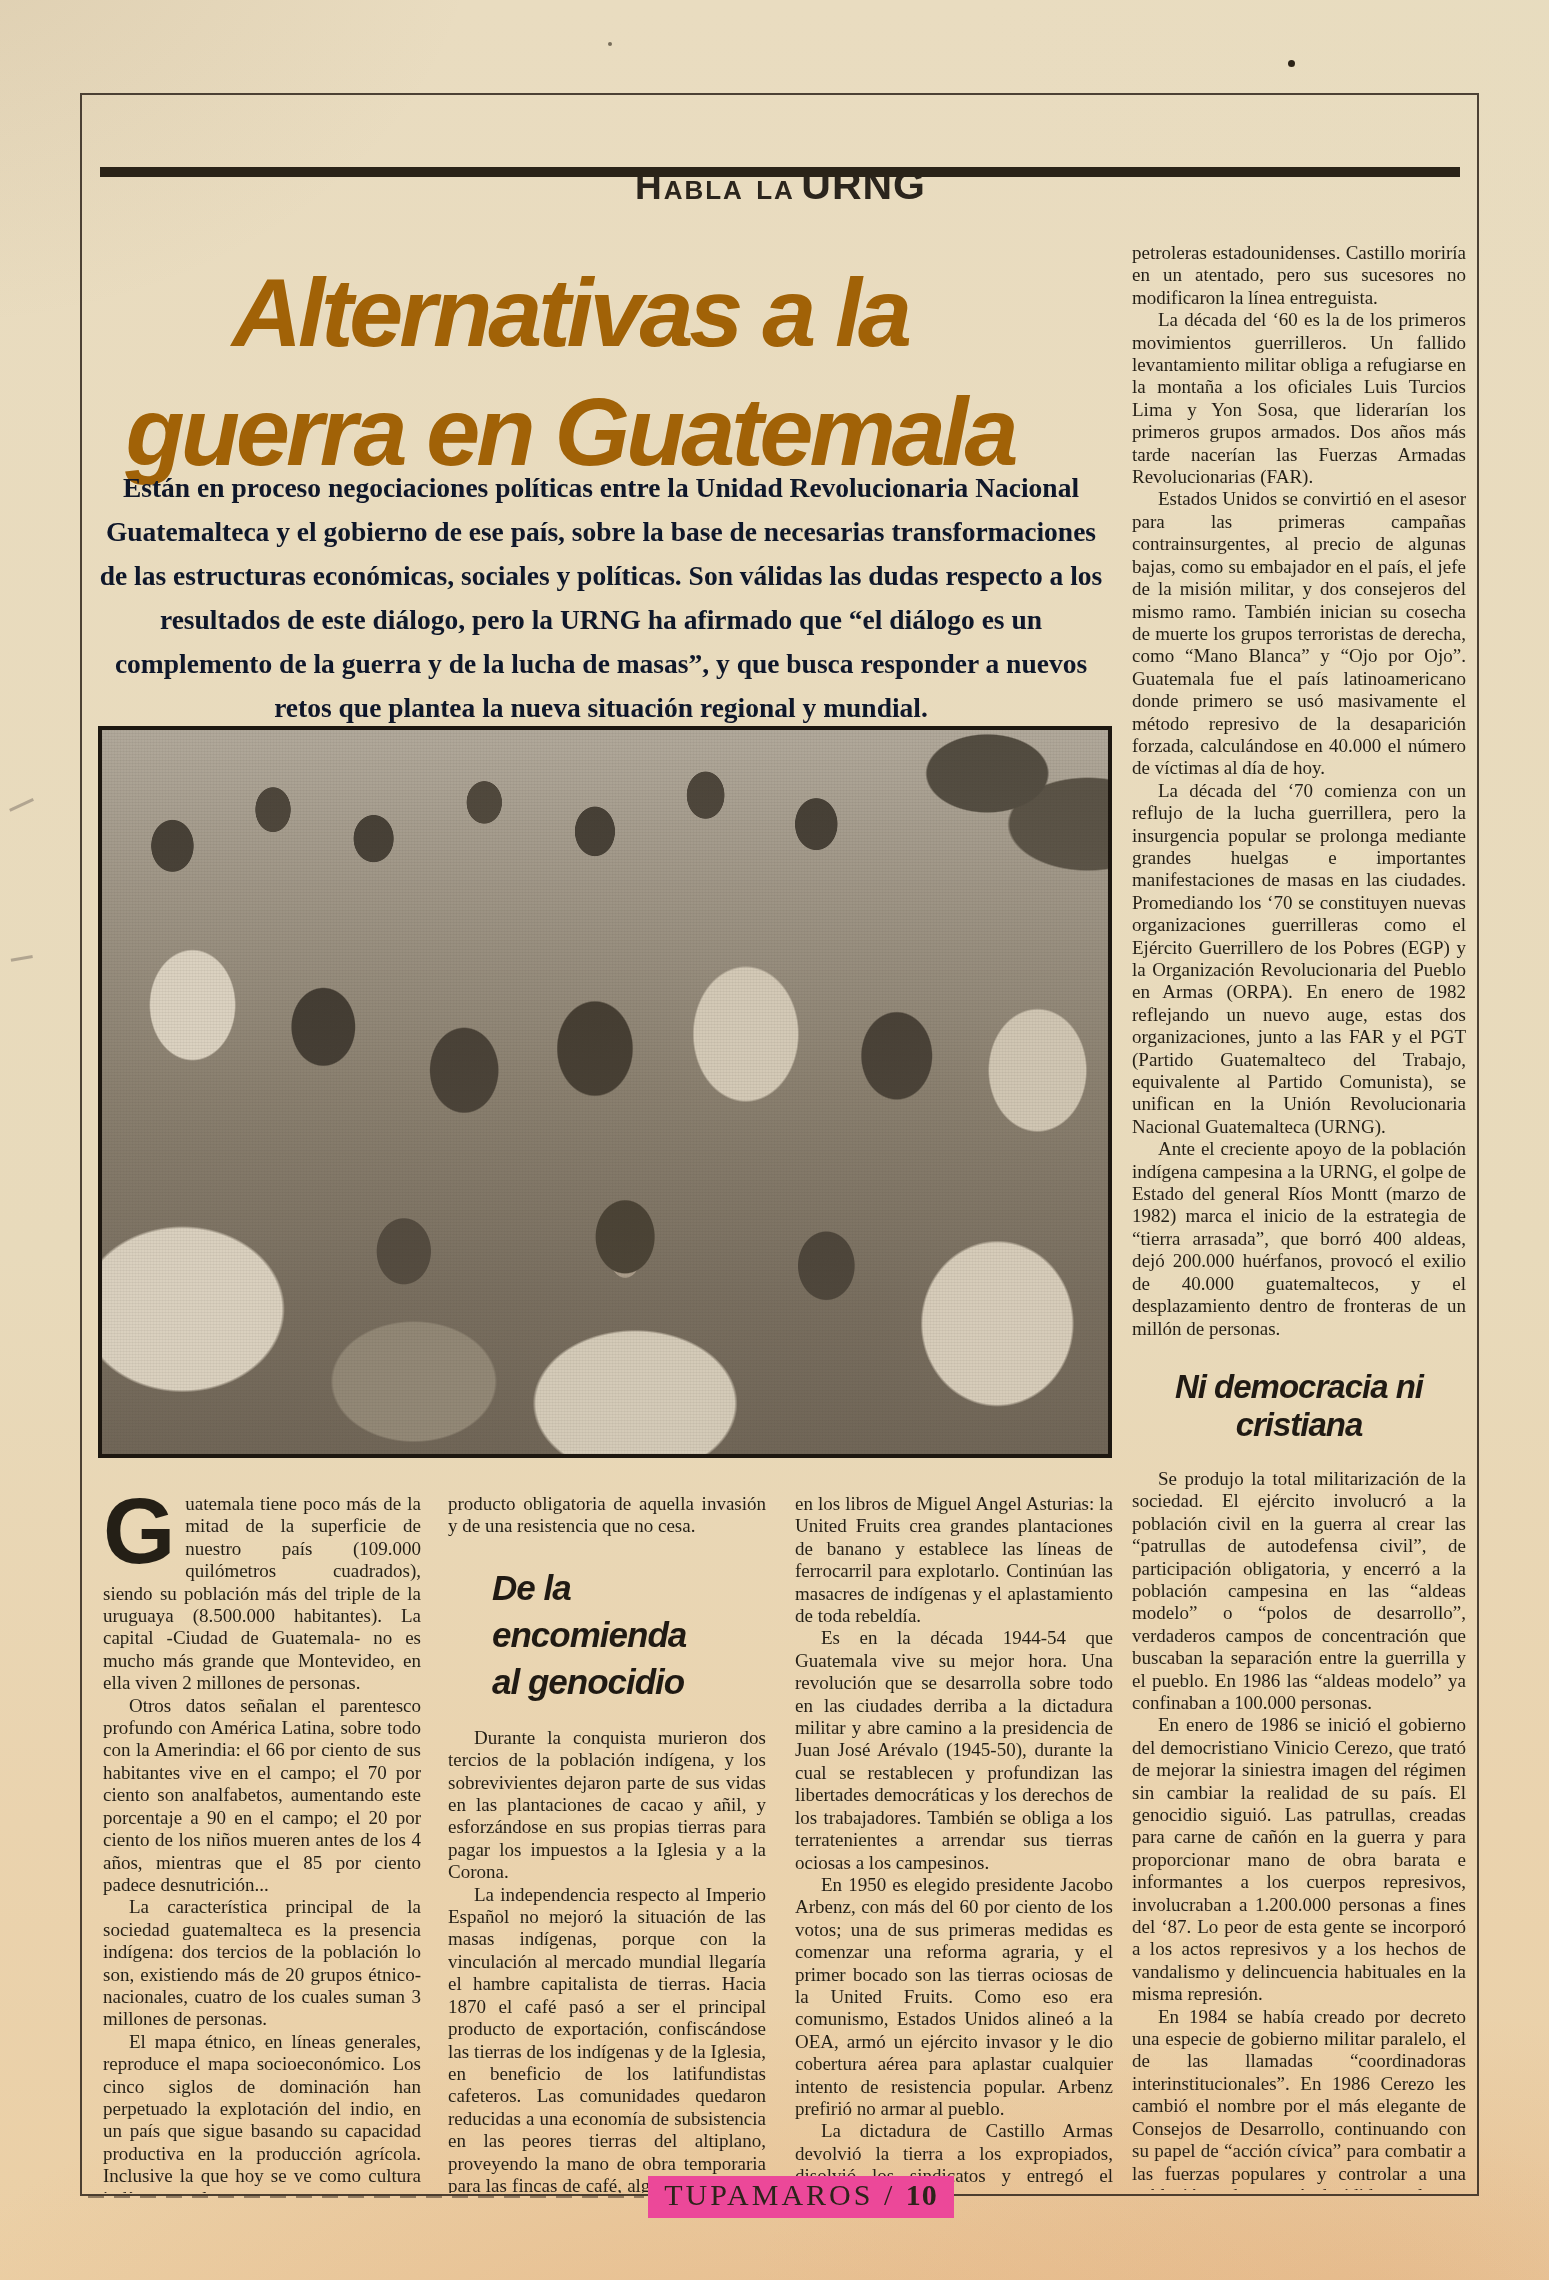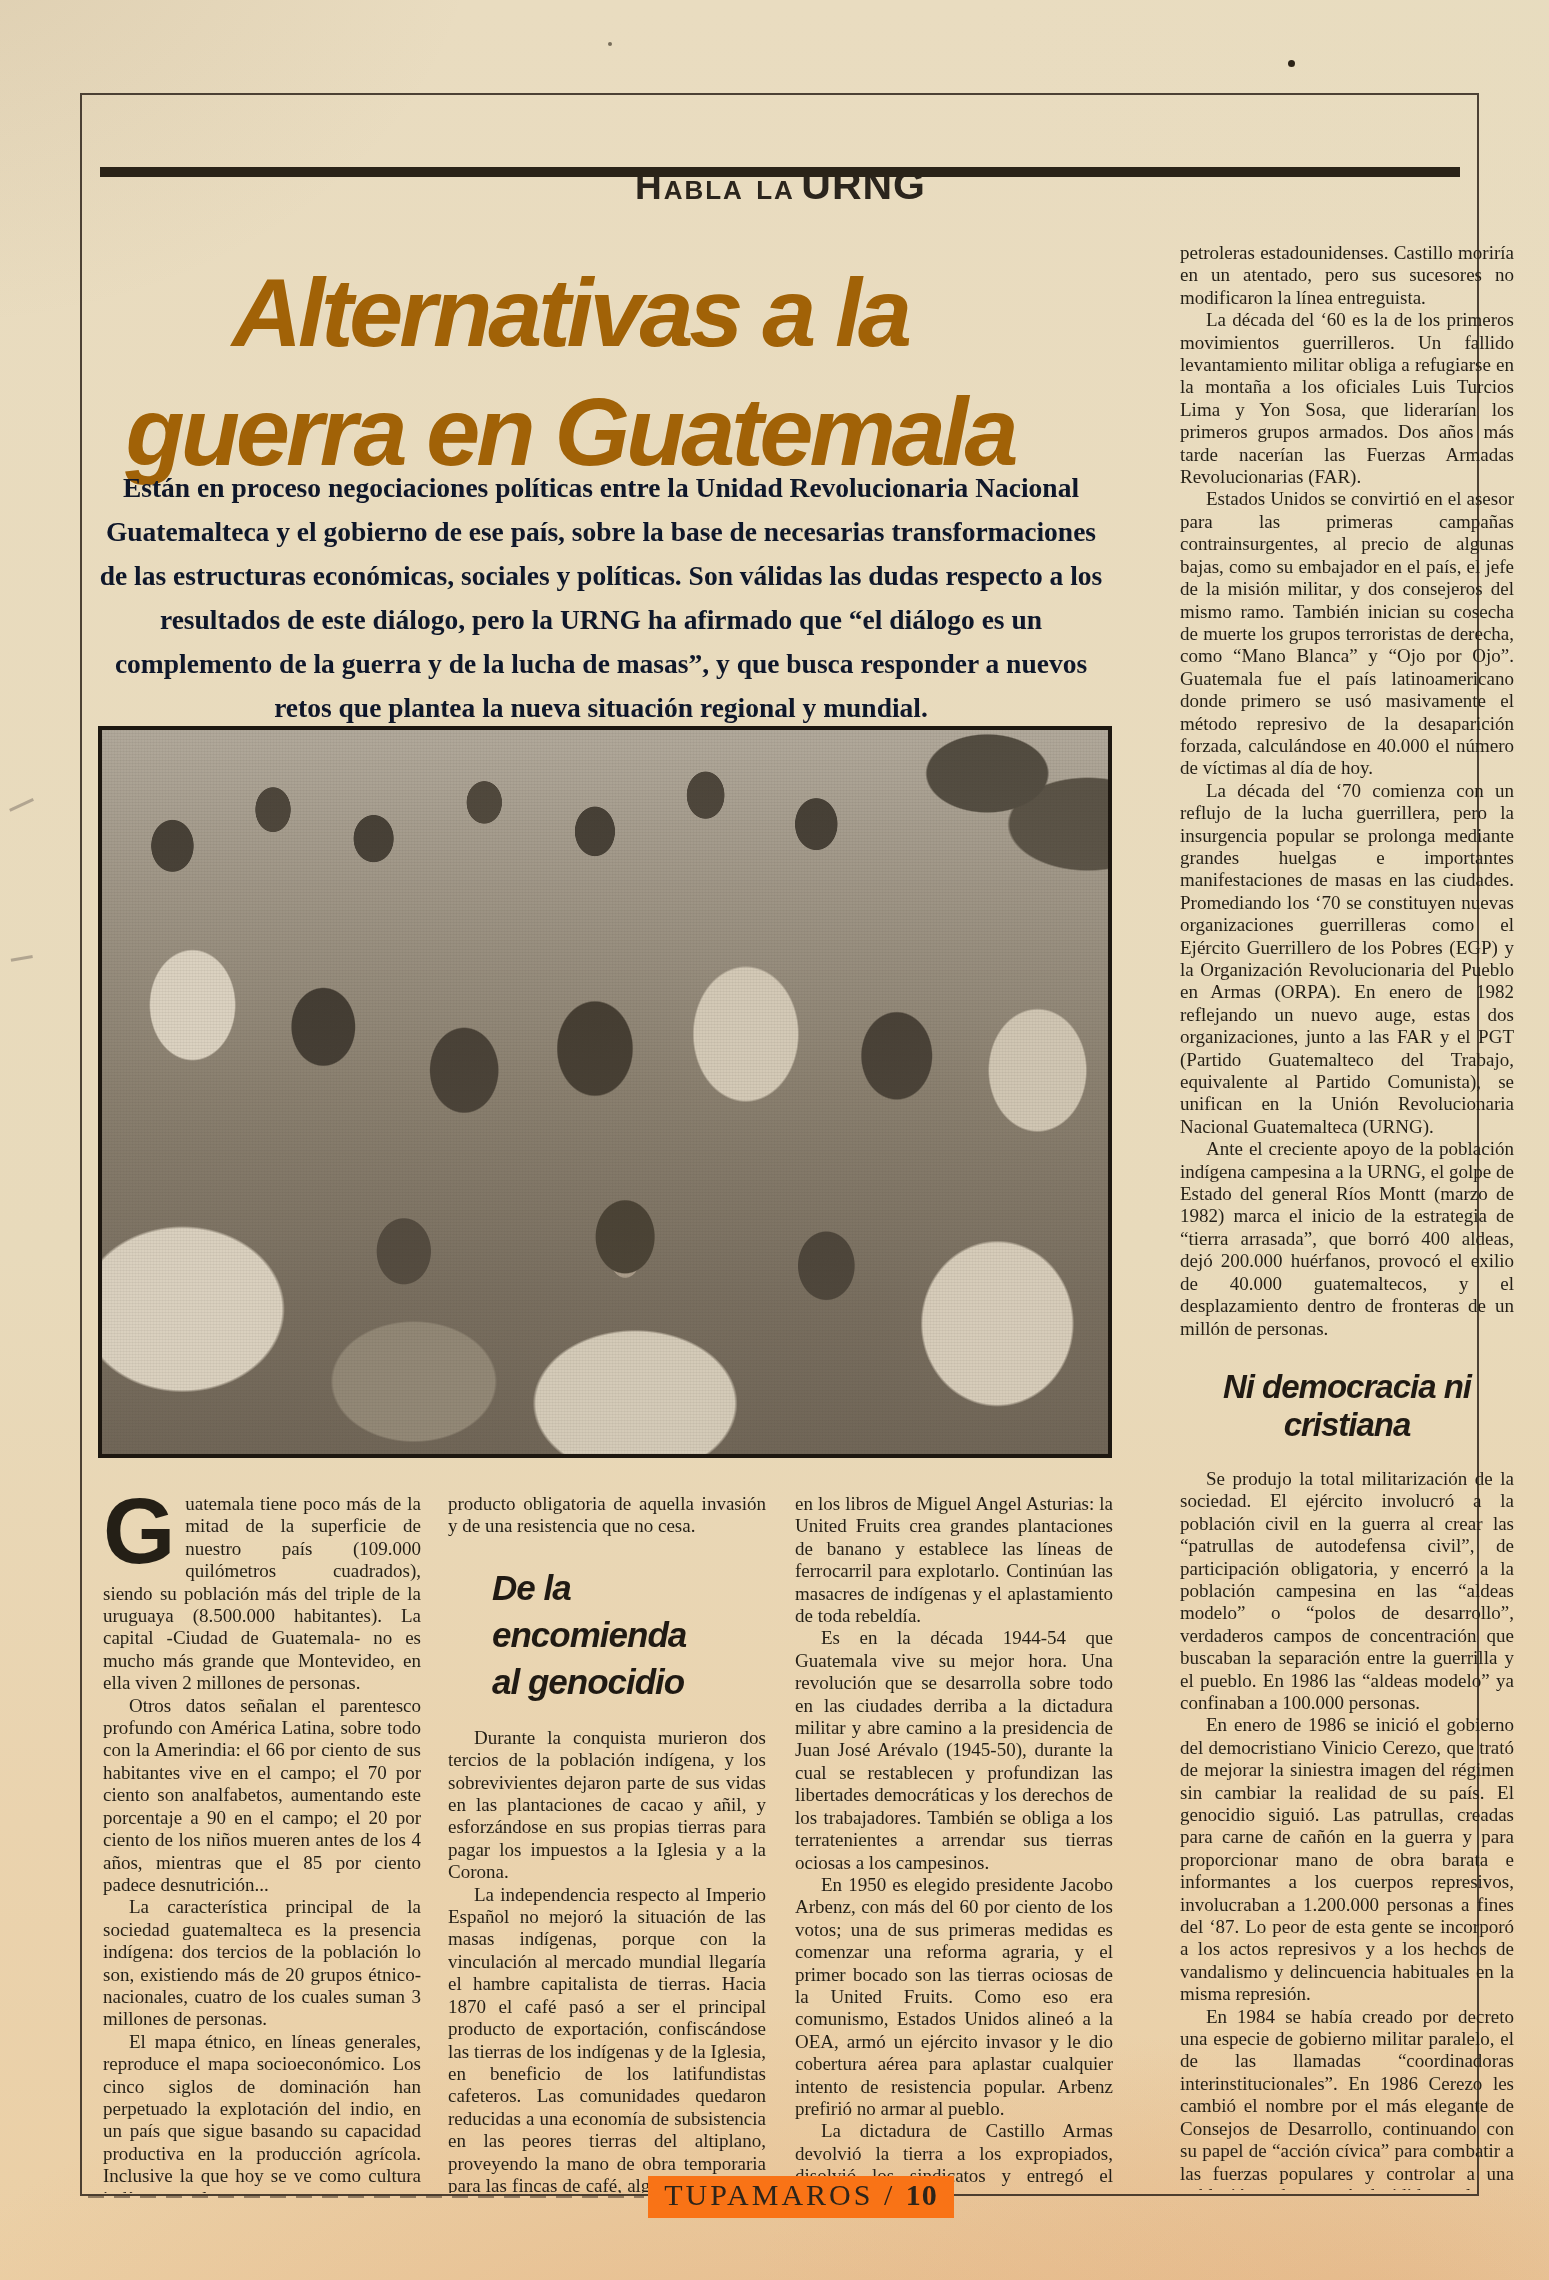--- a/index.html
+++ b/index.html
@@ -124,21 +124,21 @@
     font-size: 19px; line-height: 22.4px;
     text-align: justify;
     color: #241f16;
     overflow: hidden;
   }
   .col p { margin: 0; }
   .col p.indent { text-indent: 26px; }
   .col-1 { left: 103px; top: 1493px; width: 318px; height: 700px; }
   .col-2 { left: 448px; top: 1493px; width: 318px; height: 700px; }
   .col-3 { left: 795px; top: 1493px; width: 318px; height: 700px; }
-  .col-4 { left: 1180px; top: 242px; width: 334px; height: 1948px; }
+  .col-4 { left: 1132px; top: 242px; width: 334px; height: 1948px; }
 
   .dropcap {
     float: left;
     font-family: "Liberation Sans", sans-serif;
     font-weight: bold;
     font-size: 93px; line-height: 70px;
     padding: 3px 10px 0 0;
     color: #241f16;
   }
 
@@ -164,21 +164,21 @@
   
   .footer-dashes {
     position: absolute; left: 88px; top: 2195px;
     width: 556px; height: 3px;
     background: repeating-linear-gradient(90deg,
       rgba(70,55,40,.55) 0 16px, rgba(70,55,40,0) 16px 26px);
   }
   .footer-label {
     position: absolute; left: 648px; top: 2176px; width: 306px;
     text-align: center;
-    background: #f97316;
+    background: #ec4899;
     font-family: "Liberation Serif", serif;
     font-size: 30px; letter-spacing: 3px;
     color: #2c241a;
     padding: 2px 0 6px;
   }
   .footer-label b { letter-spacing: 1px; }
 
   
   .margin-mark-a, .margin-mark-b {
     position: absolute;

